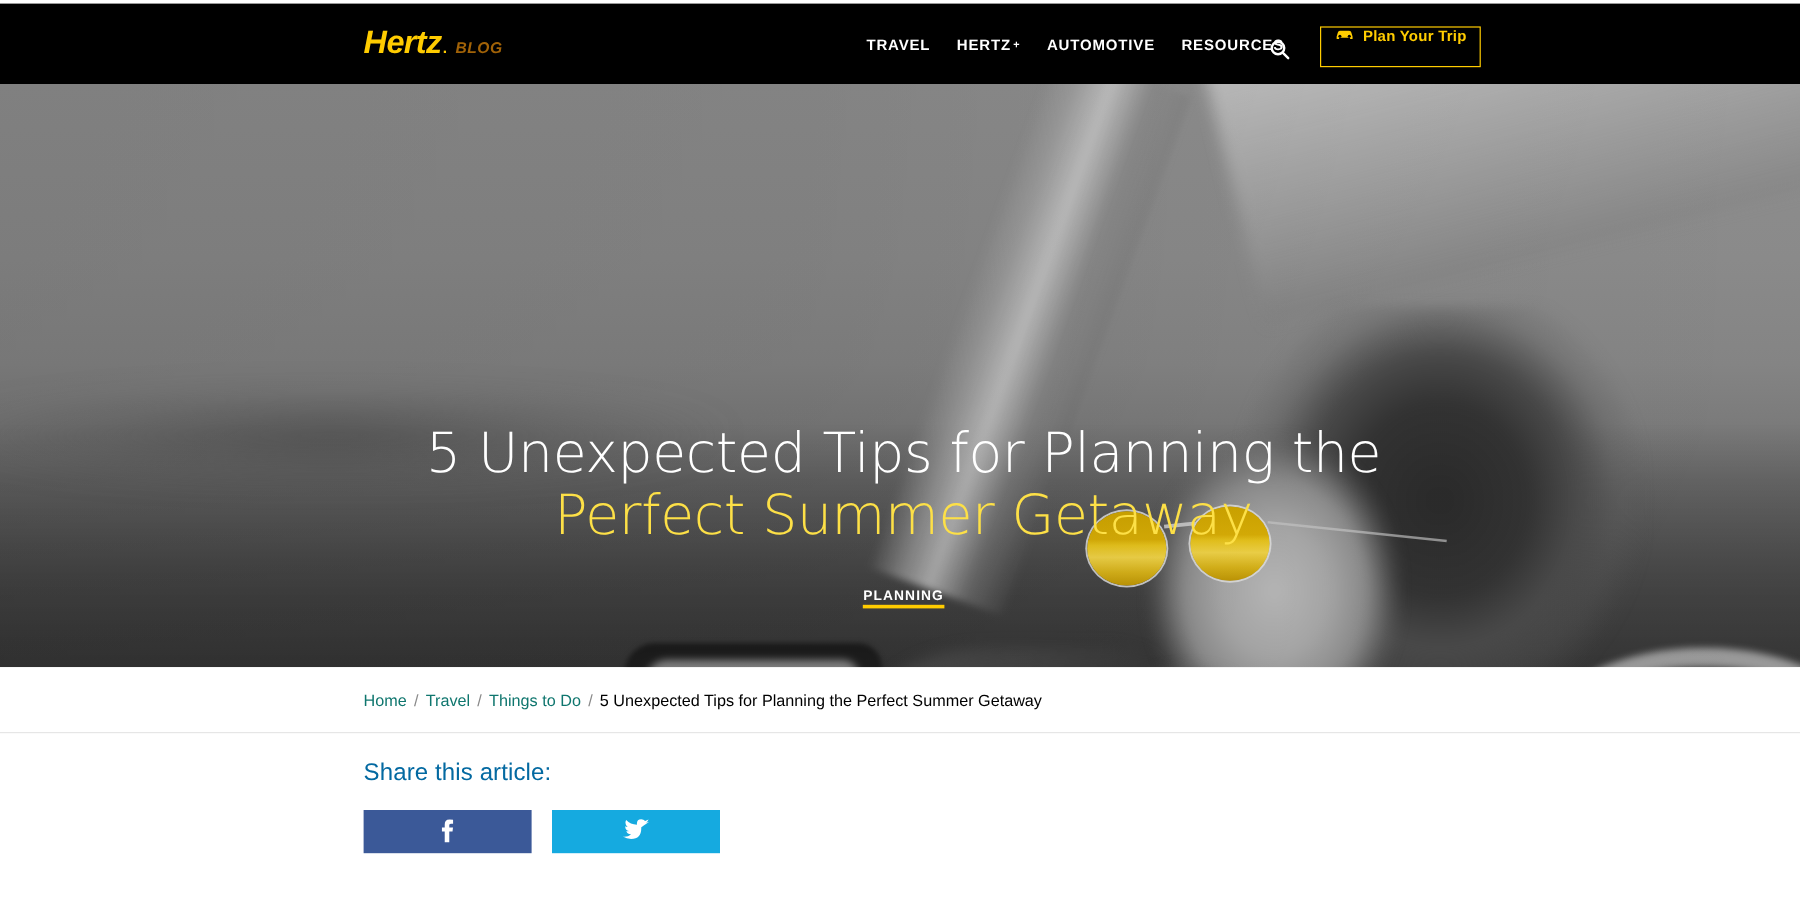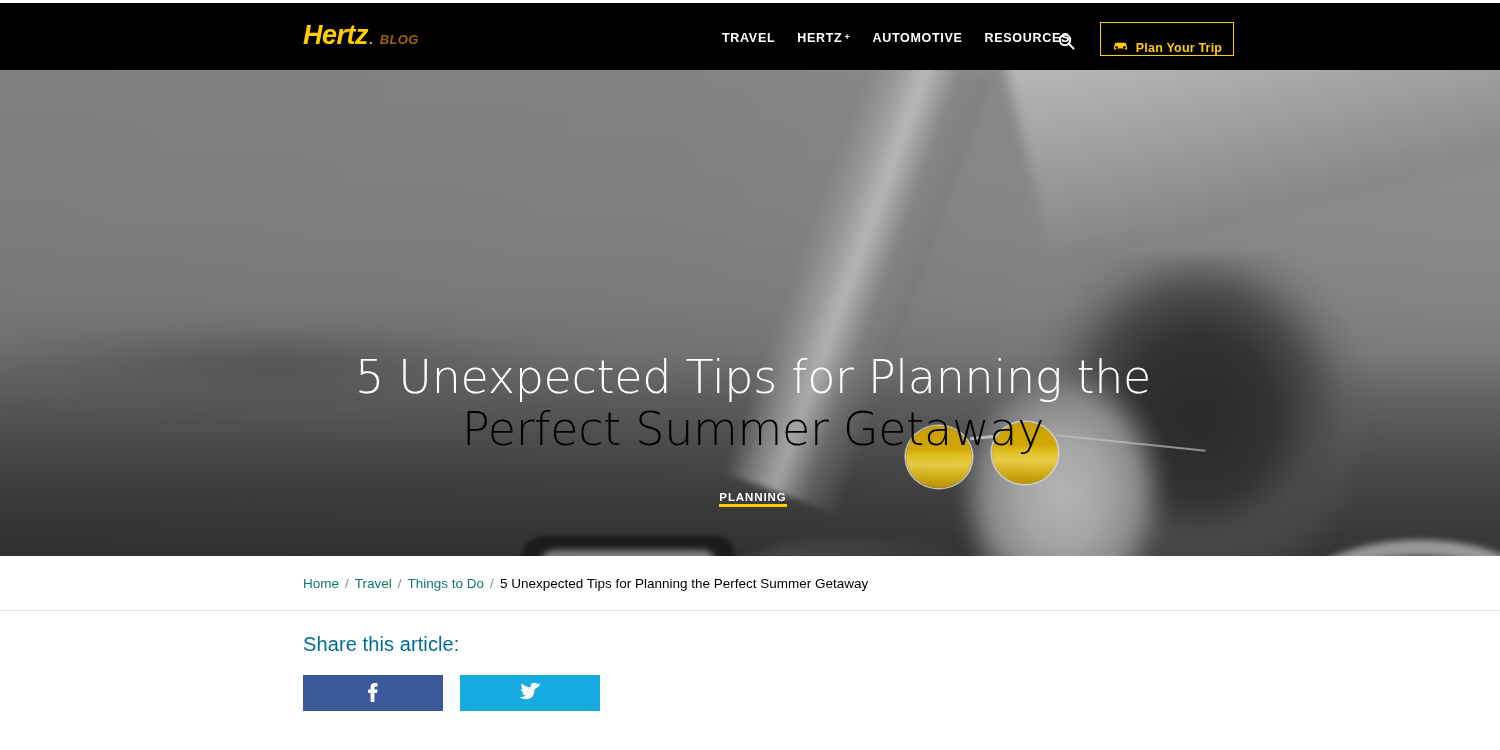--- a/index.html
+++ b/index.html
@@ -121,21 +121,21 @@
     top: 19px;
     width: 134px;
     height: 34px;
     border: 1px solid #FFCC00;
     background: transparent;
     color: #FFCC00;
     font-size: 12.5px;
     font-weight: bold;
     letter-spacing: 0.2px;
     display: flex;
-    align-items: flex-end;
+    align-items: flex-start;
     justify-content: center;
     gap: 7px;
     cursor: pointer;
     font-family: "Liberation Sans", sans-serif;
   }
 
   
   .hero {
     position: absolute;
     top: 70px; left: 0;
@@ -334,21 +334,21 @@
   }
   .hero-title {
     font-family: "DejaVu Sans", sans-serif;
     font-weight: 300;
     font-size: 46px;
     line-height: 1.12;
     letter-spacing: -0.3px;
     margin: 0;
   }
   .hero-title .line1 { color: #ffffff; display: block; }
-  .hero-title .line2 { color: #000000; display: block; }
+  .hero-title .line2 { color: #fde047; display: block; }
 
   .hero-tag {
     display: inline-block;
     margin-top: 36px;
     color: #ffffff;
     font-size: 11.5px;
     font-weight: bold;
     letter-spacing: 0.9px;
     padding-bottom: 1px;
     border-bottom: 3px solid #FFCC00;

